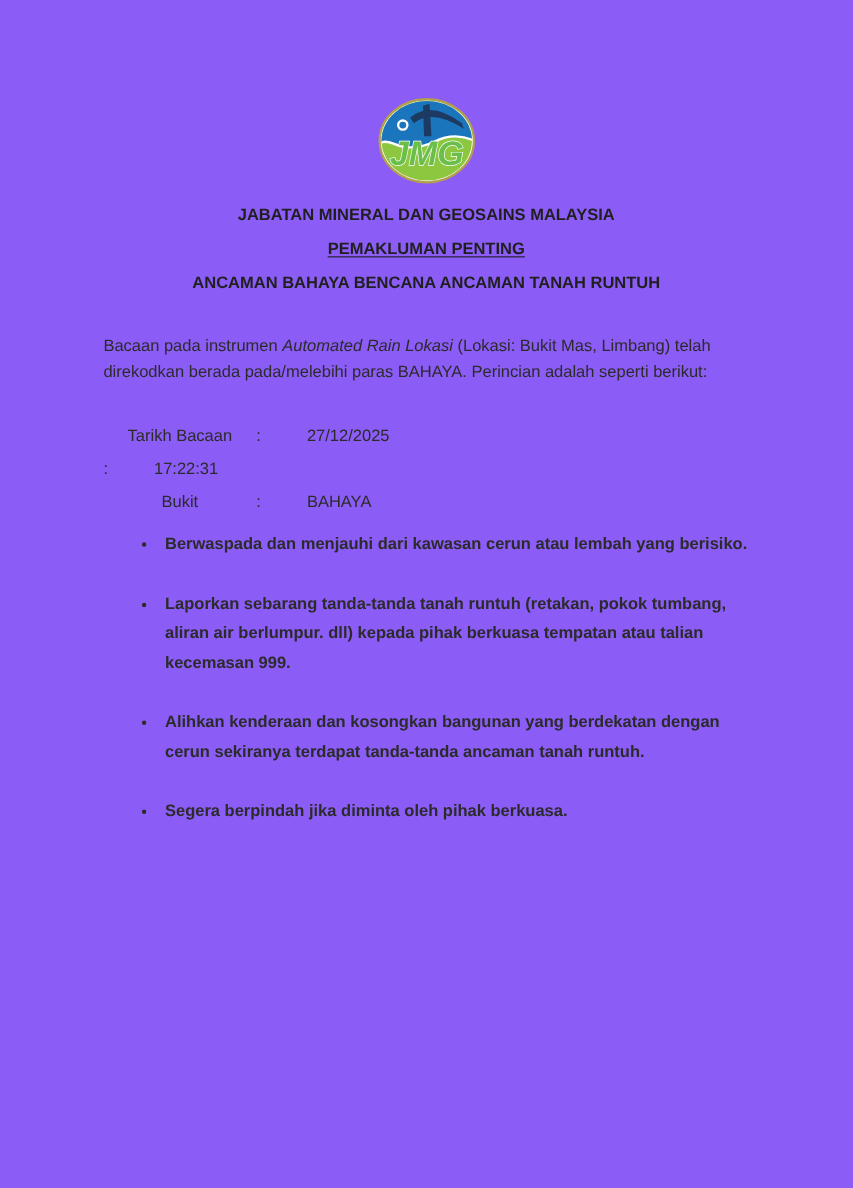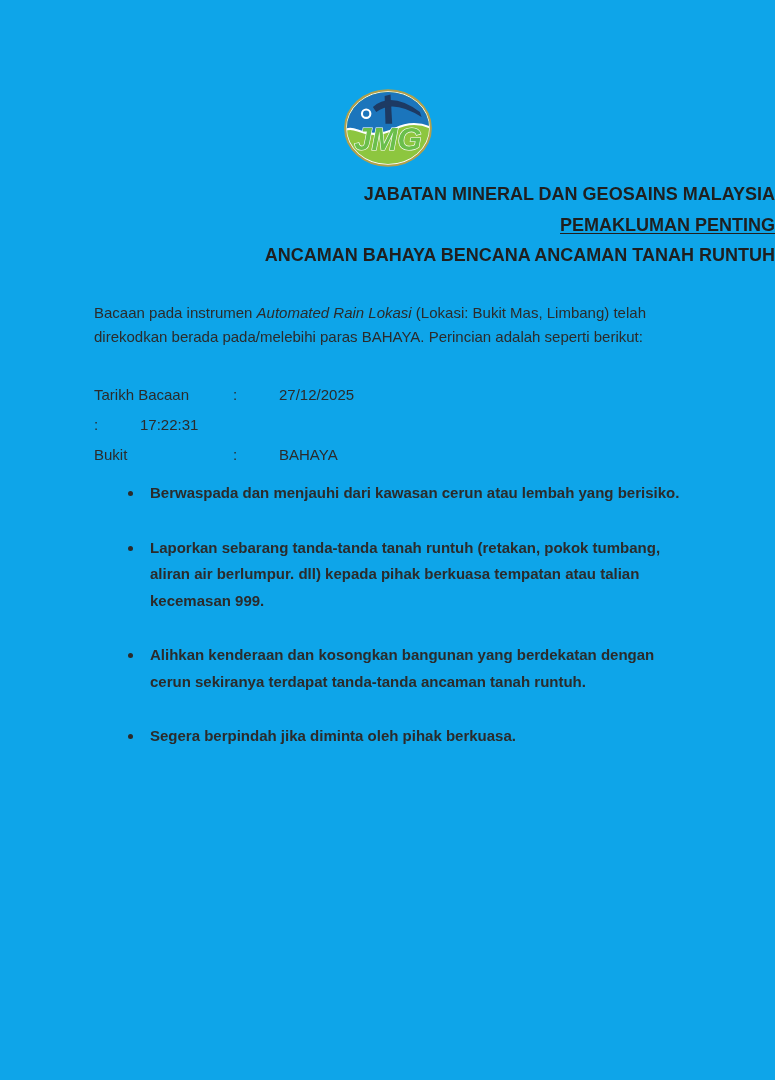--- a/index.html
+++ b/index.html
@@ -1,47 +1,47 @@
 <!DOCTYPE html>
 <html><head>
 <meta charset="utf-8">
 <style>
   html, body { margin:0; padding:0; background:#ffffff; }
   .page {
     position:relative;
     width:775px; height:1080px;
-    background:#0ea5e9;
+    background:#8b5cf6;
     font-family:"Liberation Sans", sans-serif;
     color:#2b2b2b;
     overflow:hidden;
   }
   .logo-wrap { padding-top:86px; text-align:center; }
   .logo { width:108px; height:84px; display:inline-block; }
 
   .heading {
-    margin:0; text-align:right;
-    font-size:18px; font-weight:bold;
+    margin:16px; text-align:center;
+    font-size:15px; font-weight:bold;
     line-height:15px; color:#1f1f1f;
   }
   .h1 { margin-top:13px; }
   .h2 { margin-top:16px; text-decoration:underline; text-underline-offset:2px; }
   .h3 { margin-top:15px; }
 
   .doc {
     width:594px;
     margin-left:94px;
     font-size:15px;
   }
   .intro { margin-top:38px; line-height:24px; }
   .italic { font-style:italic; }
   .bold { font-weight:normal; }
 
   .details { margin-top:31px; }
   .detail-row { display:flex; line-height:30px; }
-  .detail-label { width:139px; }
+  .detail-label { width:139px;text-align:center; }
   .detail-sep { width:46px; }
 
   .advisory-intro { margin-top:37px; line-height:24px; }
   ul.advisory {
     margin:10px 0 0 0;
     padding-left:50px;
     list-style:disc outside;
     font-weight:bold;
   }
   ul.advisory li {

